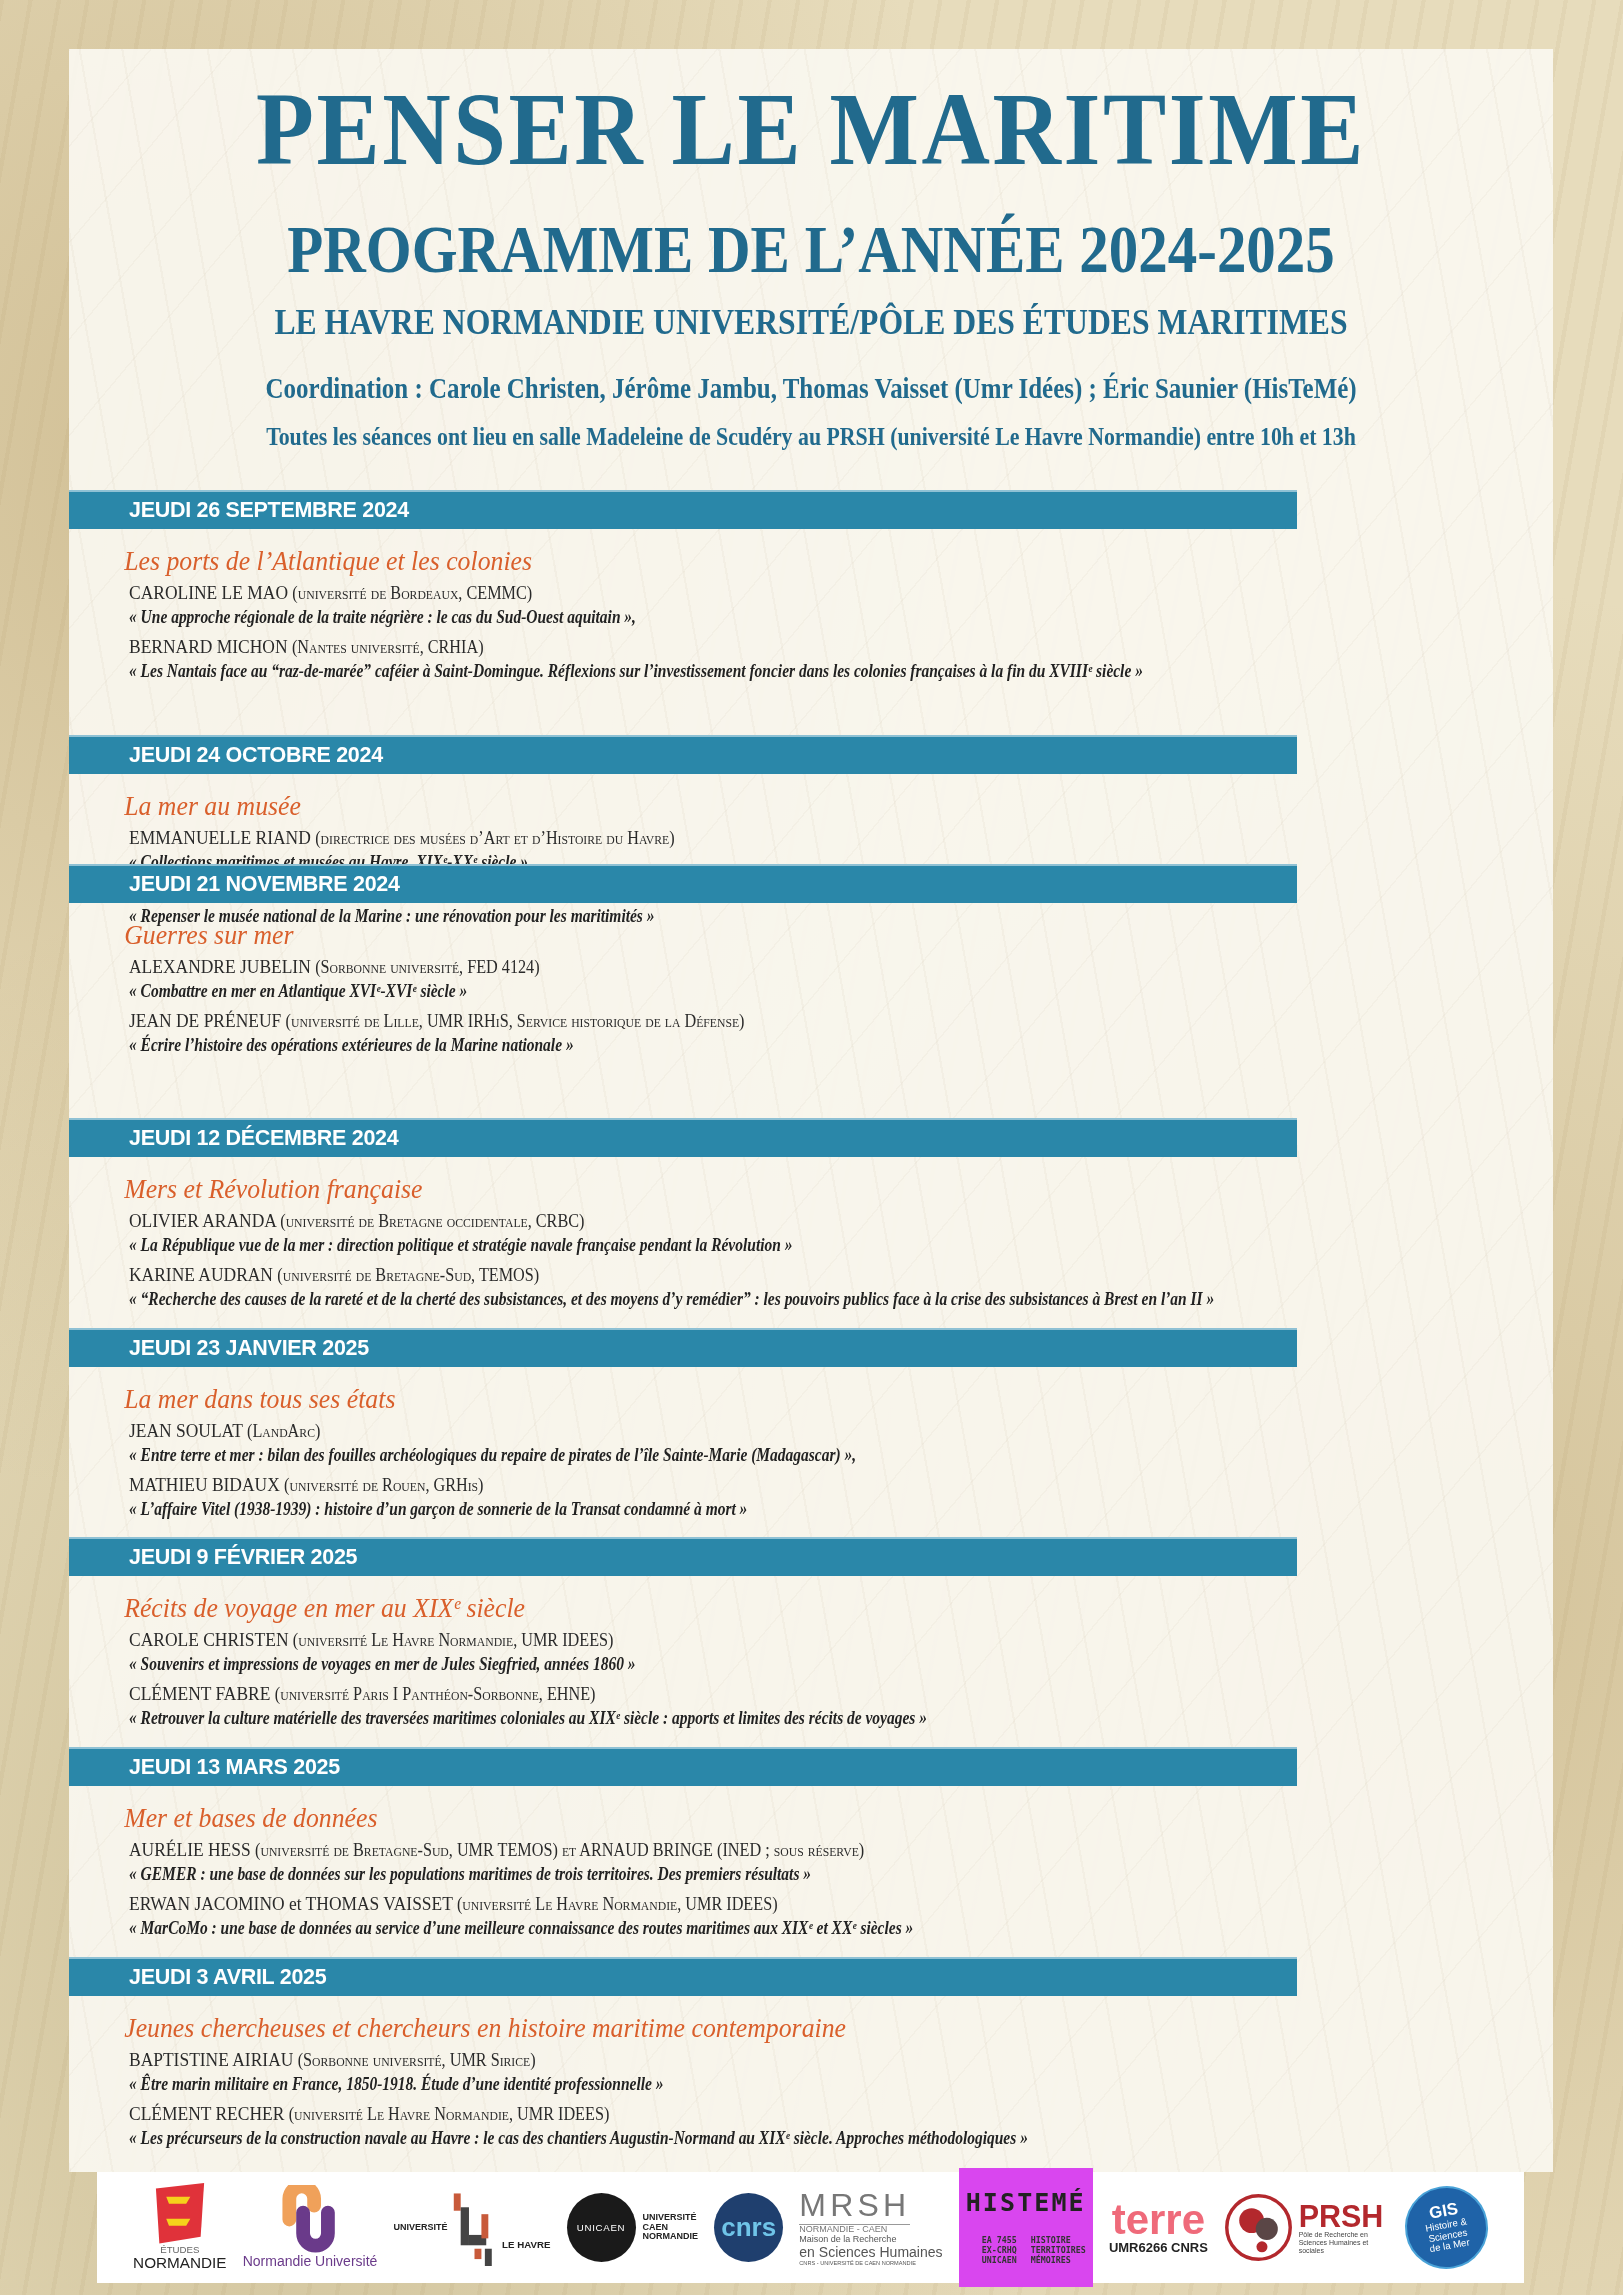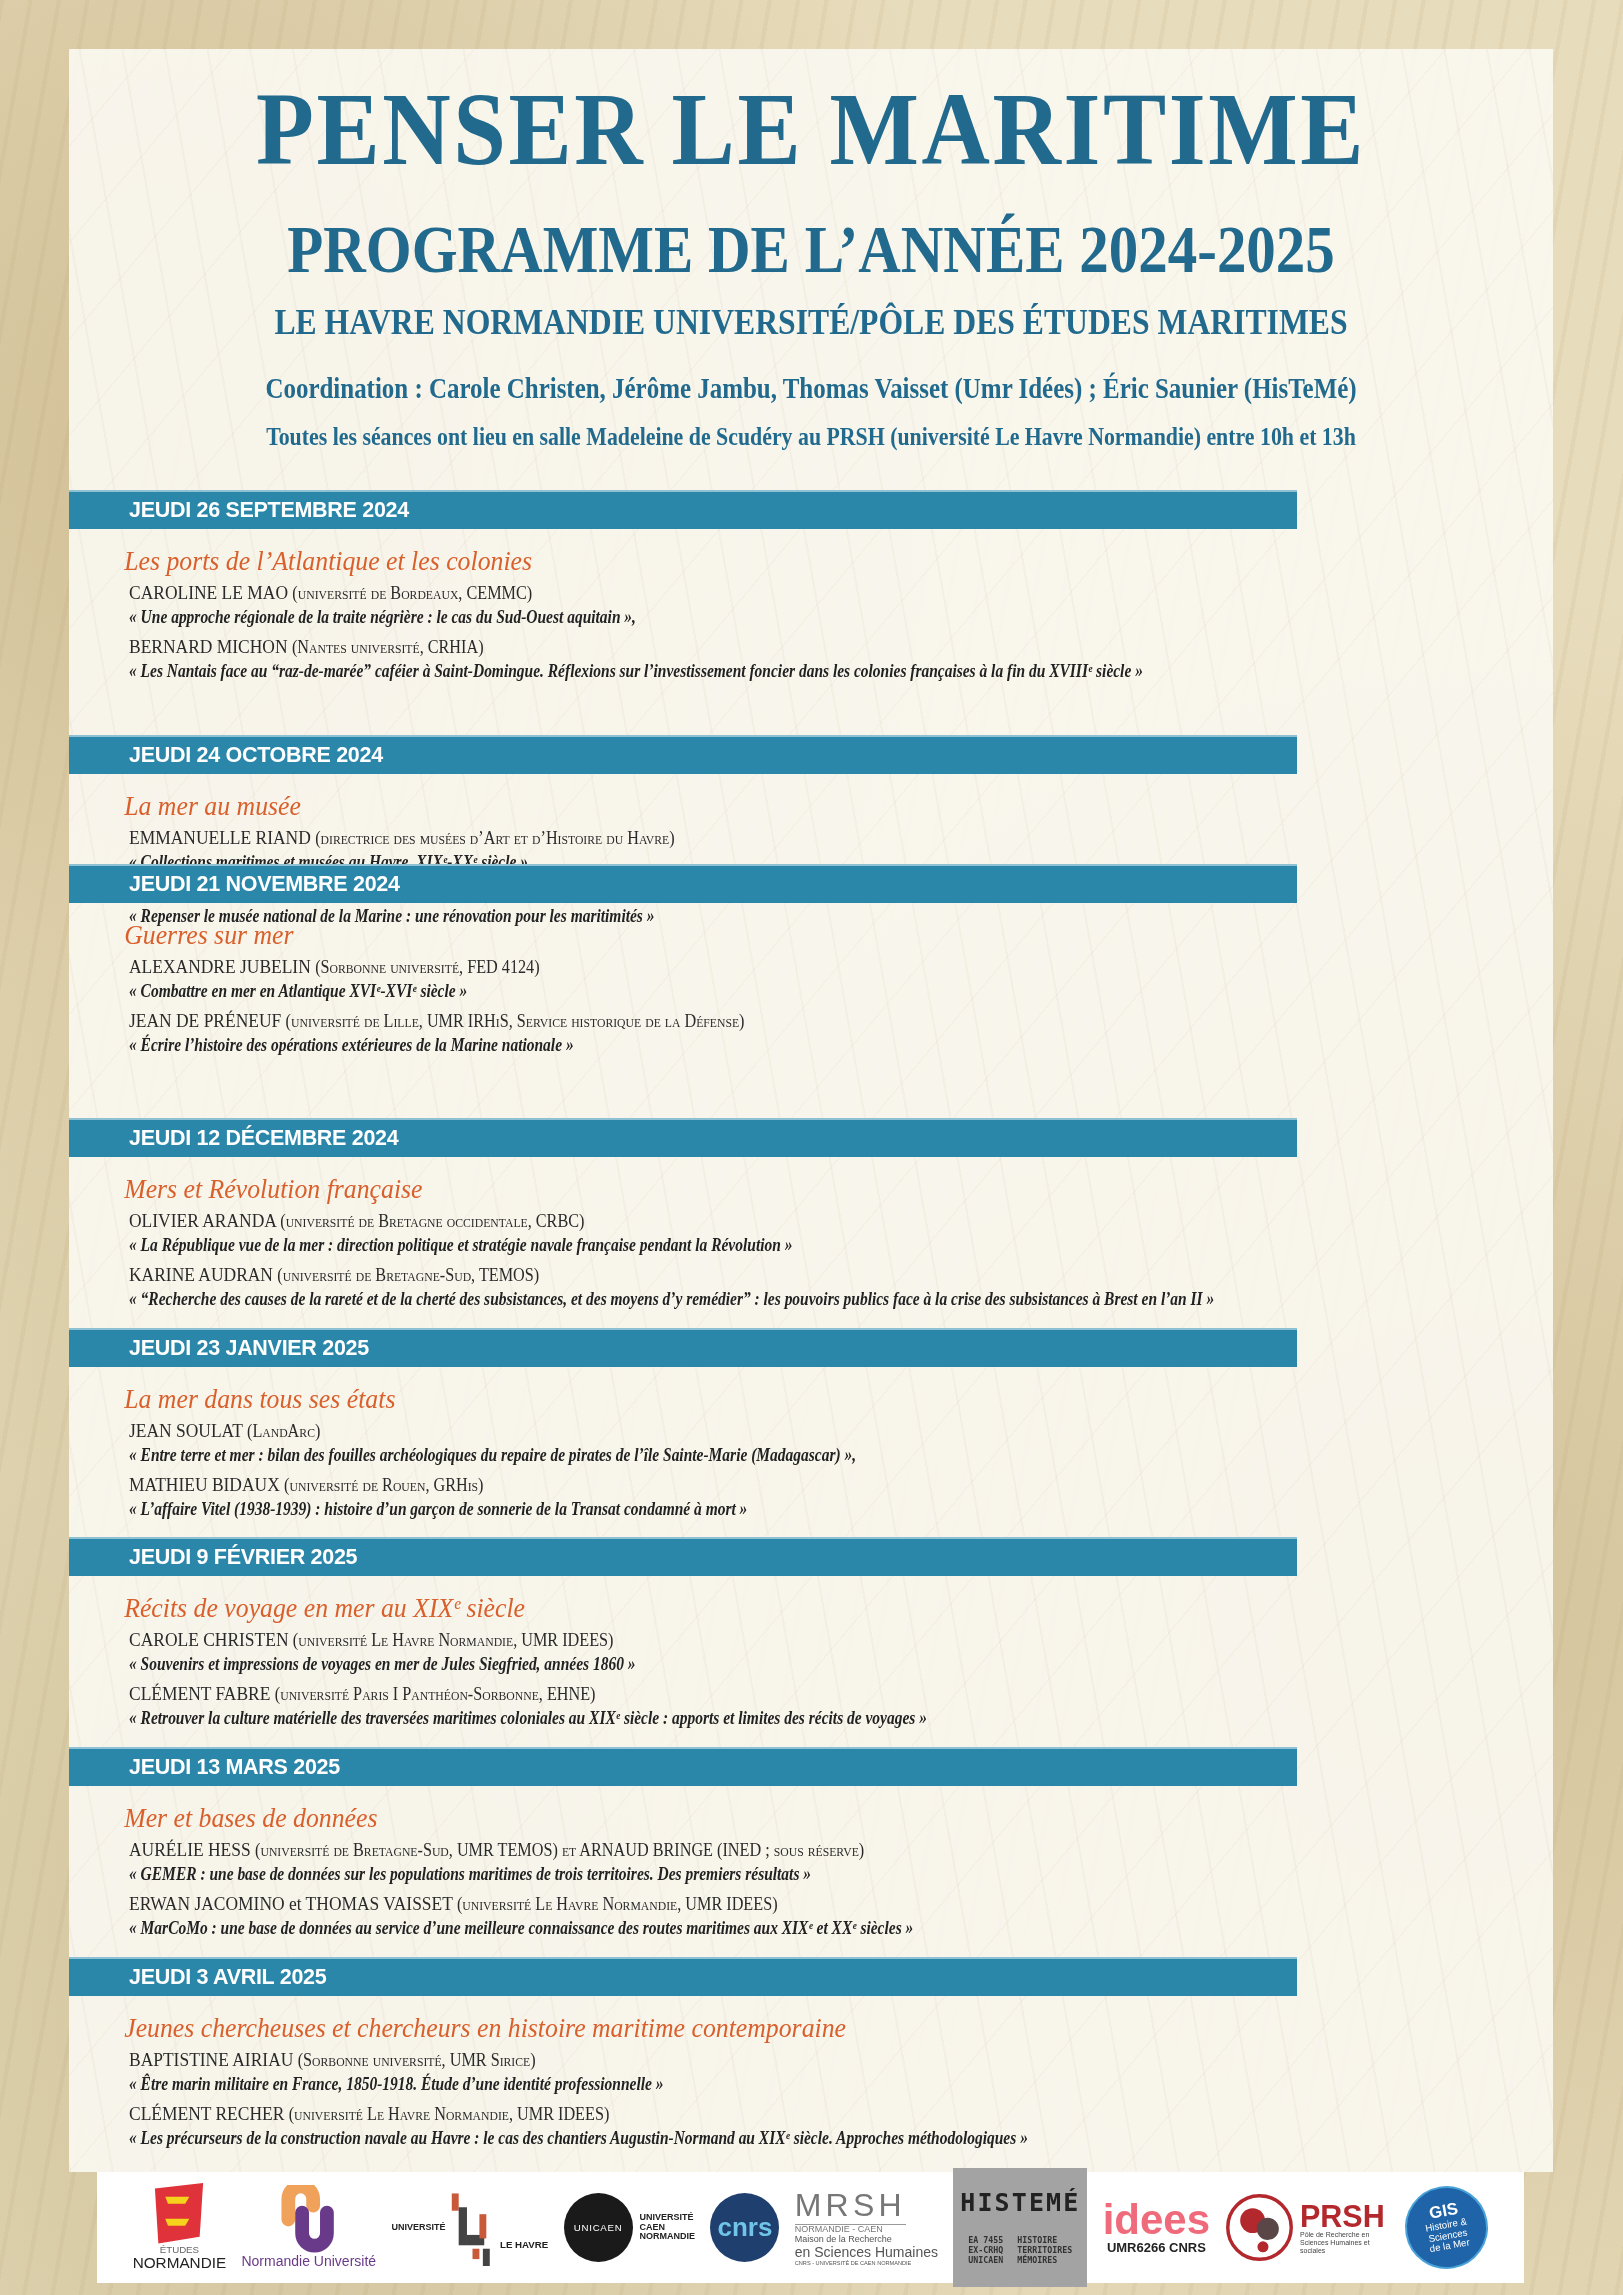--- a/index.html
+++ b/index.html
@@ -241,34 +241,34 @@
   </div>
 
   <div class="logo" style="align-items:flex-start">
     <span style="font-size:32px;color:#777;letter-spacing:4.2px;line-height:1;border-bottom:1.4px solid #999;padding-bottom:2.8px">MRSH</span>
     <span class="logo-caption" style="font-size:9px;color:#777">NORMANDIE - CAEN</span>
     <span class="logo-caption" style="font-size:9px;color:#555">Maison de la Recherche</span>
     <span class="logo-caption" style="font-size:14px;color:#555">en Sciences Humaines</span>
     <span class="logo-caption" style="font-size:5.6px;color:#555">CNRS - UNIVERSITÉ DE CAEN NORMANDIE</span>
   </div>
 
-  <div class="logo" style="background:#a3a3a3;padding:22px 7px;align-items:center">
+  <div class="logo" style="background:#d946ef;padding:22px 7px;align-items:flex-end">
     <span style="font-family:'DejaVu Sans Mono',monospace;font-size:25px;font-weight:bold;color:#222;letter-spacing:2.1px;line-height:1">HISTEMÉ</span>
     <div style="display:grid;grid-template-columns:auto auto;column-gap:14px;font-family:'DejaVu Sans Mono',monospace;font-size:8.3px;color:#333;font-weight:bold;margin-top:20px">
       <span>EA 7455</span>
         <span>HISTOIRE</span>
       <span>EX-CRHQ</span>
         <span>TERRITOIRES</span>
       <span>UNICAEN</span>
         <span>MÉMOIRES</span>
     </div>
   </div>
 
   <div class="logo">
-    <span style="font-size:42px;font-weight:bold;color:#ef6a7a;line-height:1">idees</span>
+    <span style="font-size:42px;font-weight:bold;color:#ef6a7a;line-height:1">terre</span>
     <span class="logo-caption" style="font-size:13px;font-weight:bold">UMR6266 CNRS</span>
   </div>
 
   <div class="logo" style="flex-direction:row;gap:5.6px">
     <svg width="69" height="69" viewBox="0 0 100 100">
       <circle cx="50" cy="50" r="46" stroke="#b3282d" stroke-width="5" fill="none"></circle>
       <circle cx="40" cy="40" r="18" fill="#b3282d"></circle>
       <circle cx="62" cy="52" r="16" fill="#5a4646"></circle>
       <circle cx="55" cy="78" r="8" fill="#b3282d"></circle>
     </svg>

